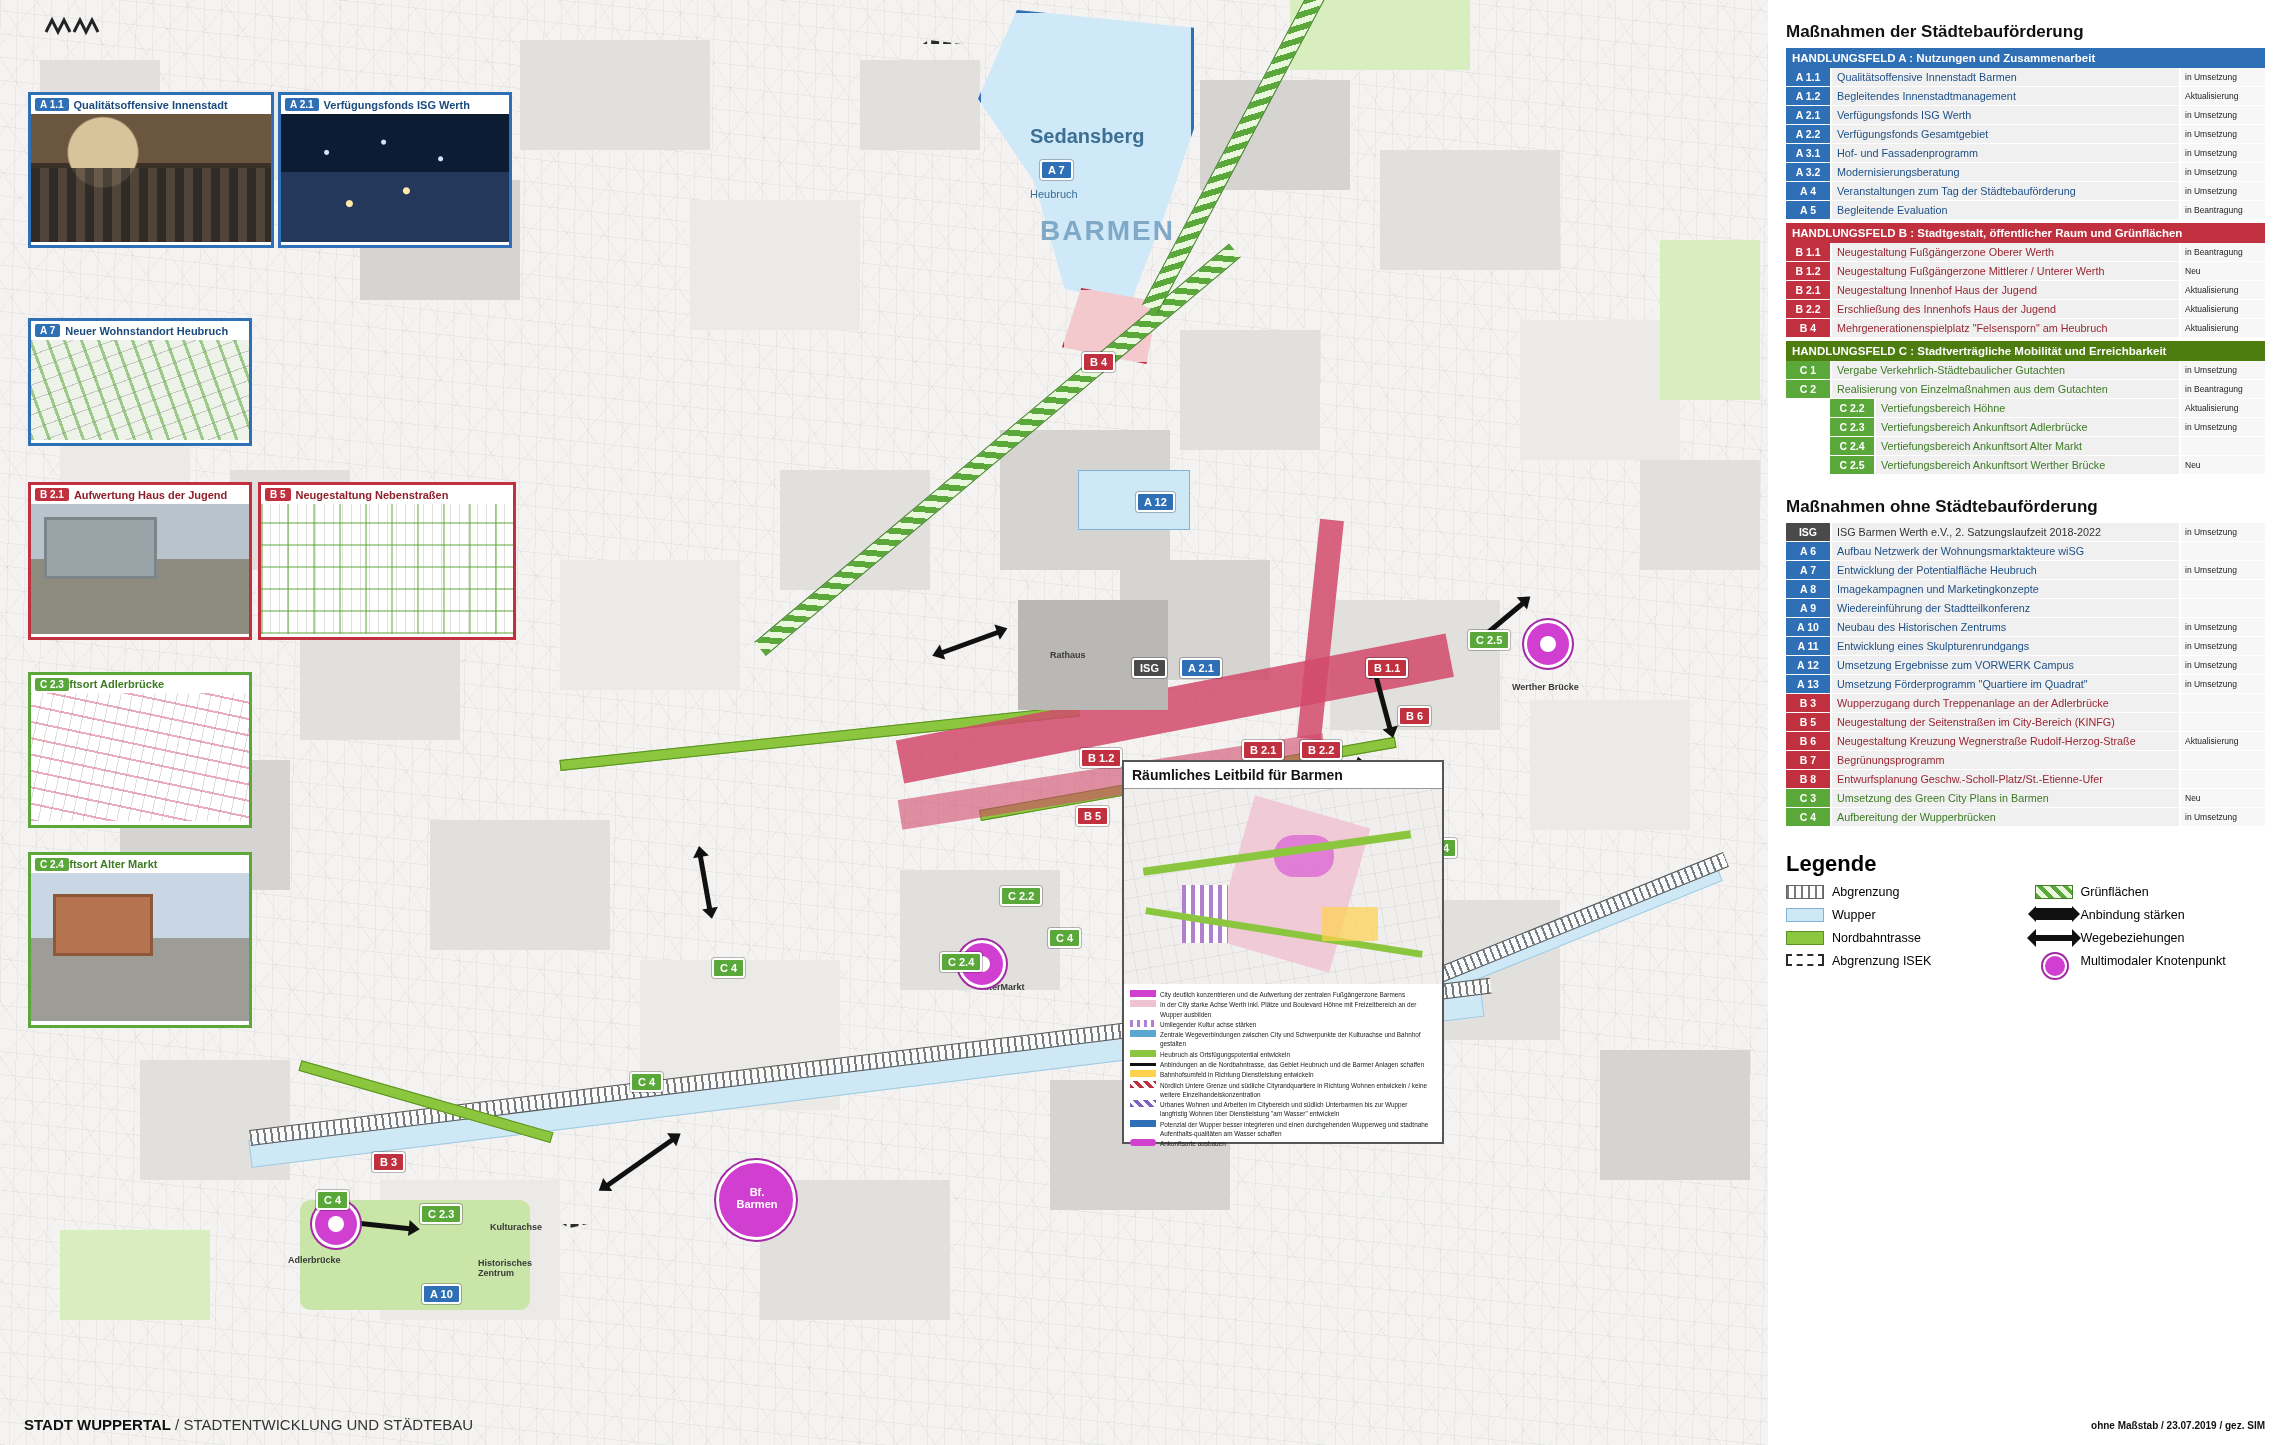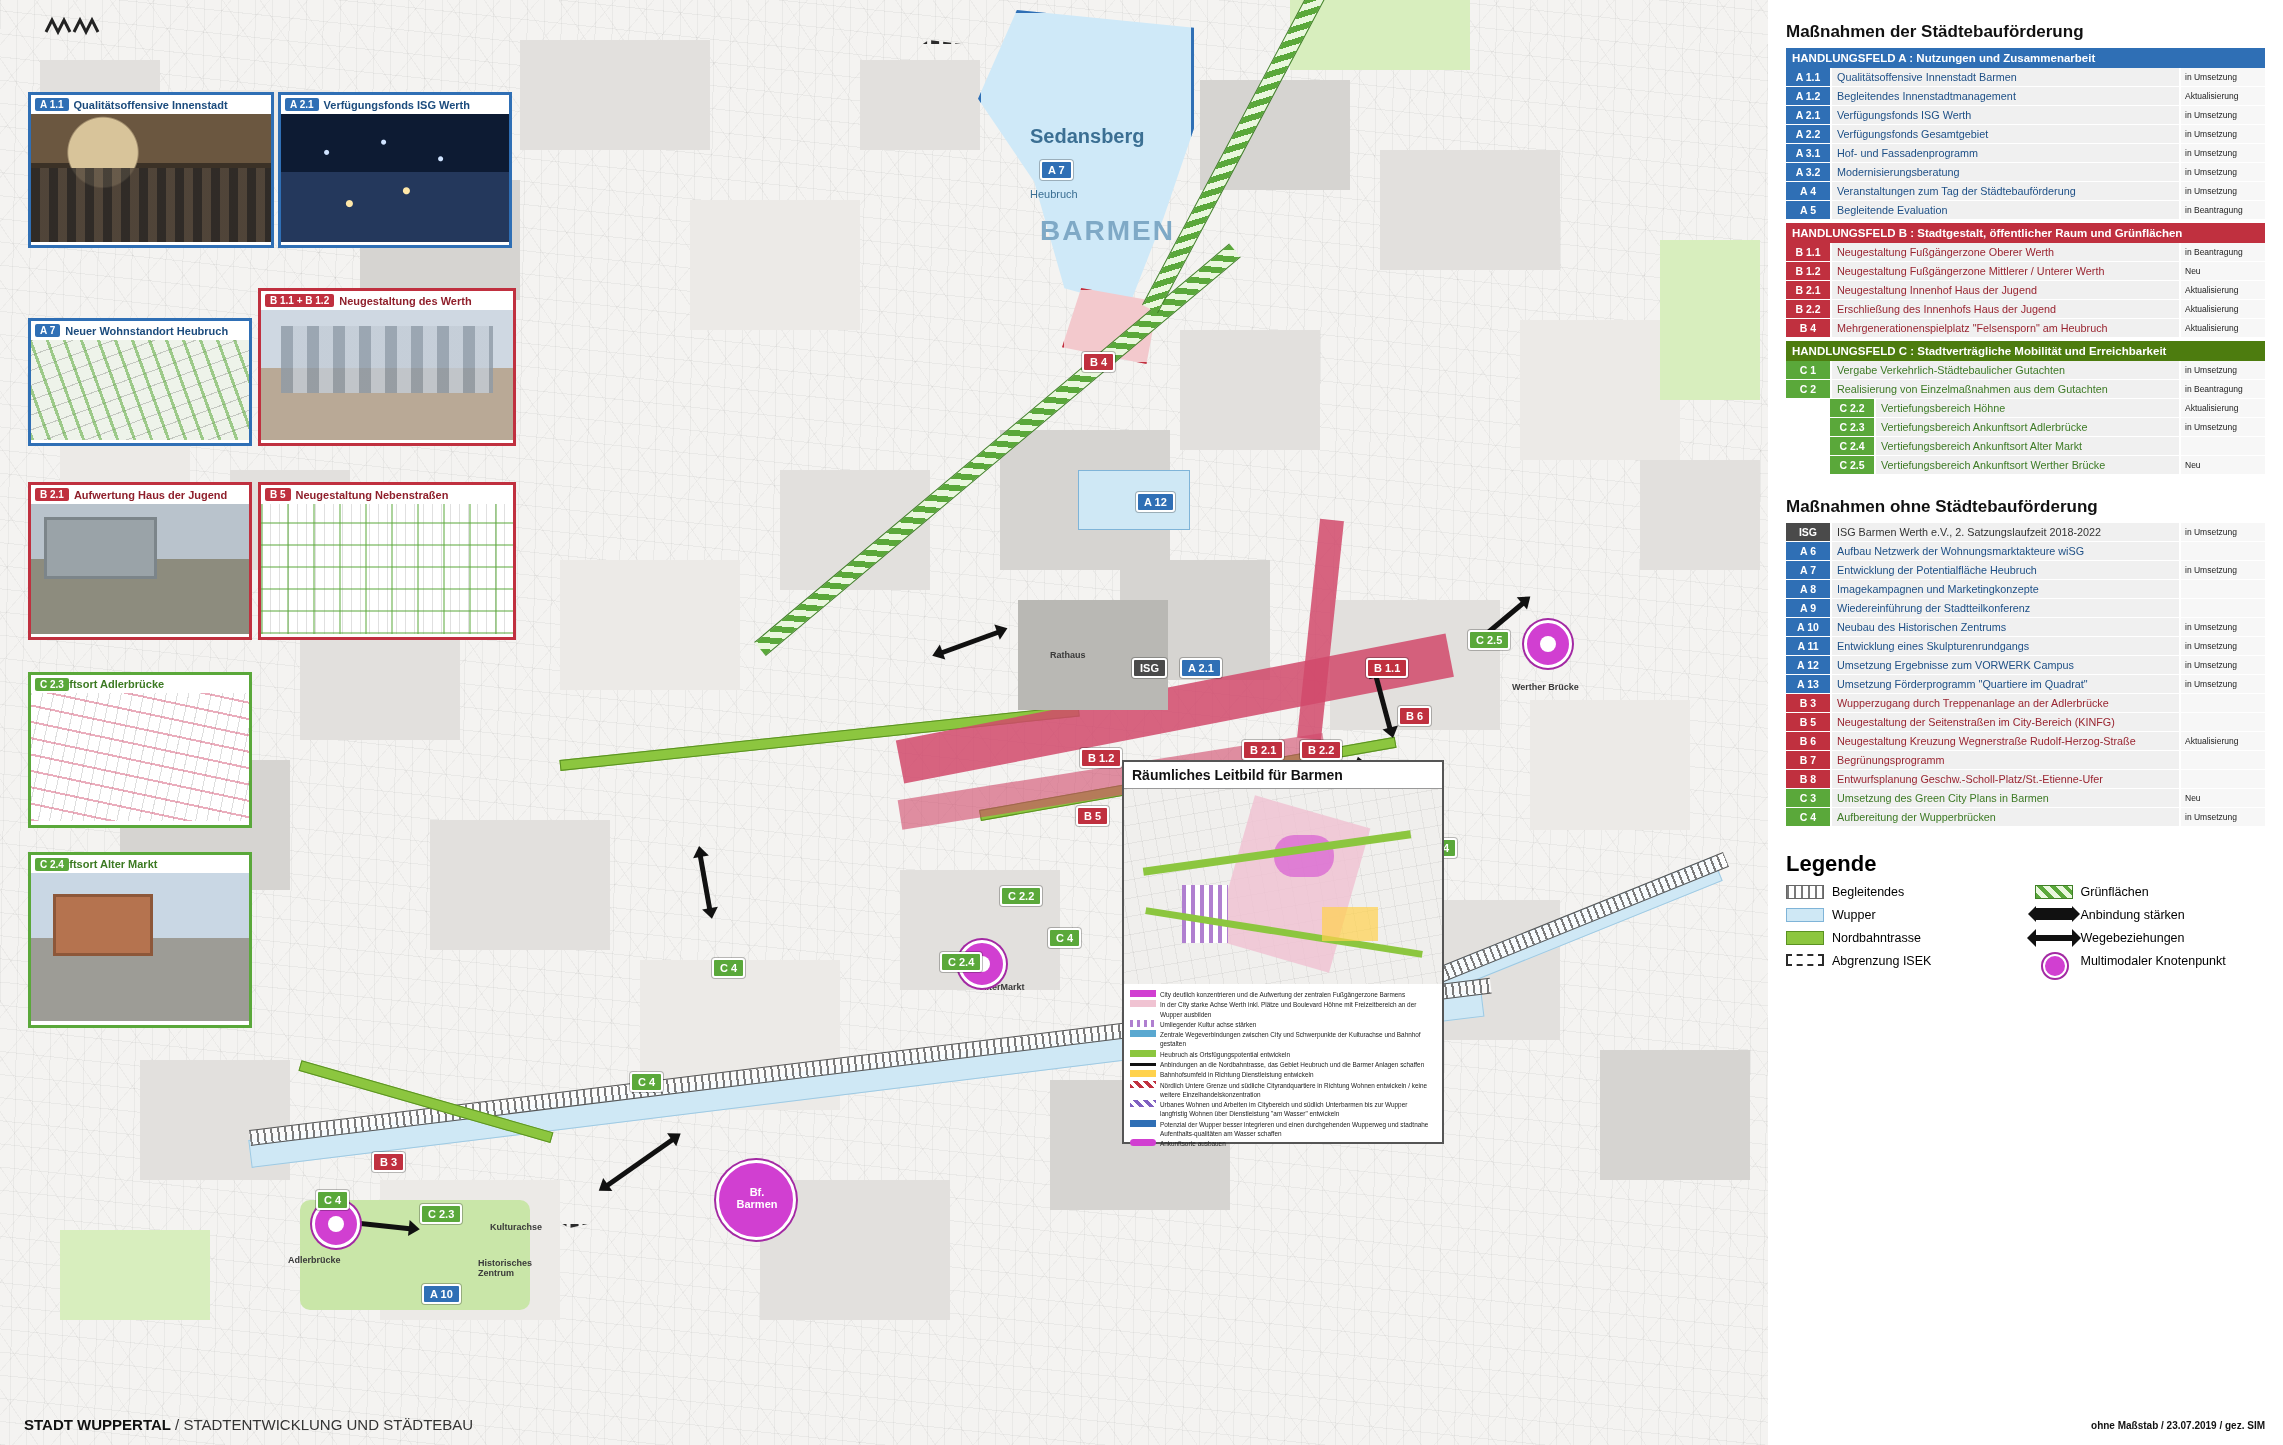--- a/index.html
+++ b/index.html
@@ -401,29 +401,20 @@
     <div class="card blue" style="left:28px;top:318px;width:218px;height:122px;">
       <div class="cap">
         <span class="tag blue">A 7</span>
         <span>Neuer Wohnstandort Heubruch</span>
       </div>
       <div class="body">
           <div class="ph ph-a7"></div>
         </div>
     </div>
 
-    <div class="card red" style="left:258px;top:288px;width:252px;height:152px;">
-      <div class="cap">
-        <span class="tag red">B 1.1 + B 1.2</span>
-        <span>Neugestaltung des Werth</span>
-      </div>
-      <div class="body">
-          <div class="ph ph-b11"></div>
-        </div>
-    </div>
 
     <div class="card red" style="left:28px;top:482px;width:218px;height:152px;">
       <div class="cap">
         <span class="tag red">B 2.1</span>
         <span>Aufwertung Haus der Jugend</span>
       </div>
       <div class="body">
           <div class="ph ph-b21"></div>
         </div>
     </div>
@@ -728,21 +719,21 @@
         </div>
     </div>
 
     <div class="legend-h">Legende</div>
     <div class="legend-grid">
       <div class="legend-col">
         <div class="lg-item">
           <span class="lg-sym">
               <span class="sym-schwebe" style="display:block;"></span>
             </span>
-          <span>Begleitendes</span>
+          <span>Abgrenzung</span>
         </div>
         <div class="lg-item">
           <span class="lg-sym">
               <span class="sym-wupper" style="display:block;"></span>
             </span>
           <span>Wupper</span>
         </div>
         <div class="lg-item">
           <span class="lg-sym">
               <span class="sym-nord" style="display:block;"></span>

